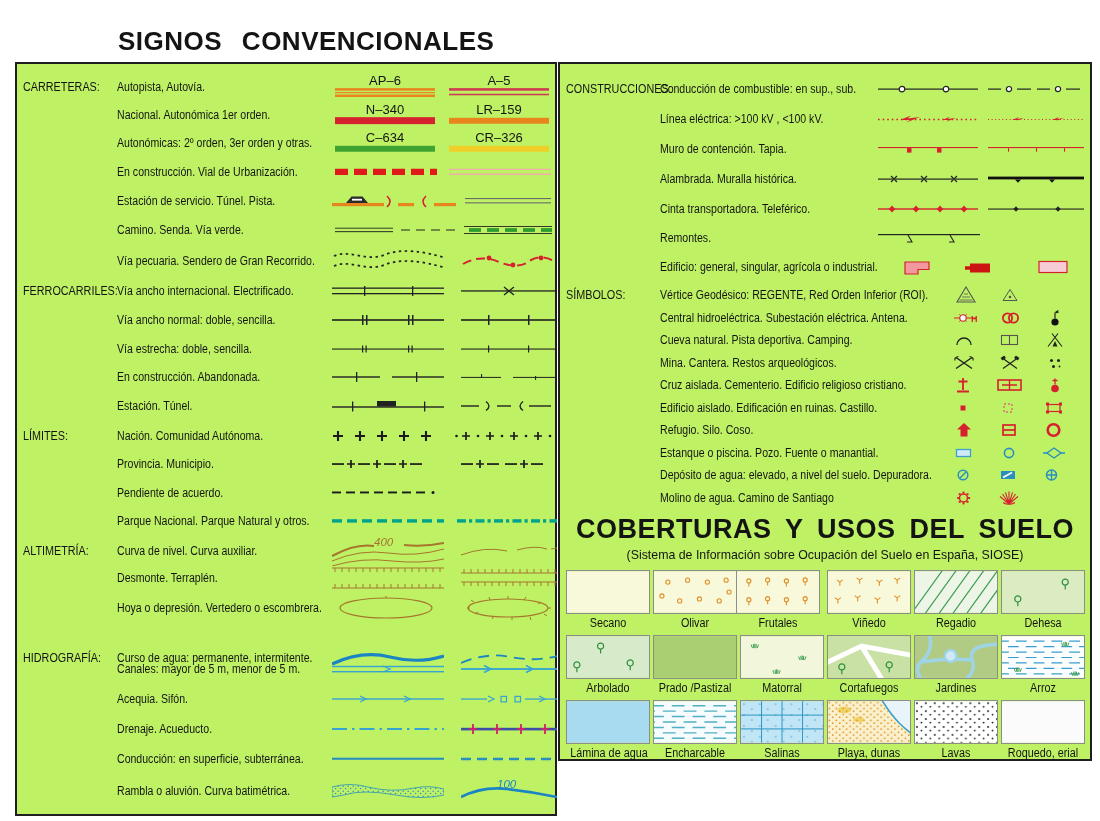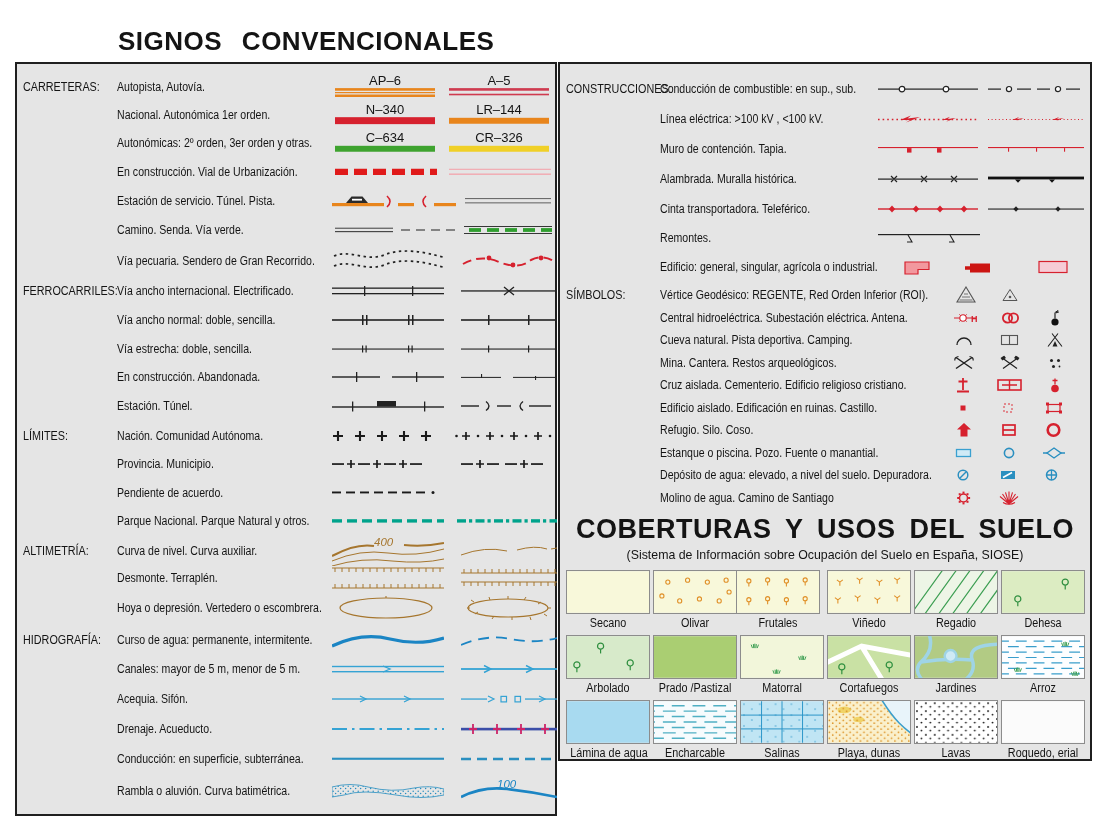--- a/index.html
+++ b/index.html
@@ -1,18 +1,18 @@
 <!DOCTYPE html>
 <html><head>
 <meta charset="utf-8">
 <style>
   html,body{margin:0;padding:0;background:#fff;}
   #stage{position:relative;width:1100px;height:821px;background:#fff;font-family:"Liberation Sans",sans-serif;color:#141414;overflow:hidden;}
   .bigtitle{position:absolute;font-size:26px;font-weight:bold;letter-spacing:.5px;word-spacing:12px;white-space:nowrap;margin-top:16px;}
-  .panel{position:absolute;border:2px solid #1f1f1f;background:#e5e5e5;}
+  .panel{position:absolute;border:2px solid #1f1f1f;background:#bef264;}
   .row{position:absolute;left:0;width:100%;height:28px;}
   .cat{position:absolute;left:6px;top:50%;font-size:12px;white-space:nowrap;transform:translateY(-50%) scaleX(.9);transform-origin:0 50%;}
   .lbl{position:absolute;left:100px;top:50%;font-size:12px;white-space:nowrap;transform:translateY(-50%) scaleX(.88);transform-origin:0 50%;}
   .sym{position:absolute;top:50%;transform:translateY(-50%);line-height:0;}
   .roadsym{position:absolute;top:50%;transform:translateY(-56%);width:100px;display:flex;flex-direction:column;align-items:center;gap:1px;}
   .rlab{font-size:13px;line-height:13px;}
   .maplabel{position:absolute;font-size:11.5px;font-style:italic;line-height:11px;}
   .cob-title{position:absolute;width:100%;text-align:center;font-size:27px;font-weight:bold;letter-spacing:.5px;word-spacing:6px;}
   .cob-sub{position:absolute;width:100%;text-align:center;font-size:13px;transform:scaleX(.95);}
   .cell{position:absolute;width:84px;}
@@ -87,21 +87,21 @@
 
   <div class="row" style="top:37px">
     <span class="lbl">Nacional. Autonómica 1er orden.</span>
     <div class="roadsym" style="left:318px">
           <span class="rlab">N–340</span>
           <svg width="100" height="8">
             <rect y="0.5" width="100" height="7" fill="#d6212e"></rect>
           </svg>
         </div>
     <div class="roadsym" style="left:432px">
-          <span class="rlab">LR–144</span>
+          <span class="rlab">LR–159</span>
           <svg width="100" height="7">
             <rect y="0.5" width="100" height="6" fill="#e8851c"></rect>
           </svg>
         </div>
   </div>
 
   <div class="row" style="top:65px">
     <span class="lbl">Autonómicas: 2º orden, 3er orden y otras.</span>
     <div class="roadsym" style="left:318px">
           <span class="rlab">C–634</span>
@@ -441,21 +441,21 @@
           </svg>
         </div>
     <div class="sym" style="left:444px">
           <svg width="96" height="26">
             <ellipse cx="47" cy="13" rx="40" ry="9" stroke="#a6762e" stroke-width="1.2" fill="none"></ellipse>
             <path d="M47,4v-3M63,5l2,-3M77,9l3,-2M87,13h3M83,19l3,2M69,22l1,3M51,22v3M33,21l-2,3M17,17l-3,2M9,13h-3M13,7l-3,-2M29,5l-1,-3" stroke="#a6762e" stroke-width="1"></path>
           </svg>
         </div>
   </div>
 
-  <div class="row" style="top:561px;height:30px">
+  <div class="row" style="top:579px;height:30px">
     <span class="cat">HIDROGRAFÍA:</span>
     <span class="lbl">Curso de agua: permanente, intermitente.</span>
     <div class="sym" style="left:315px">
           <svg width="112" height="20">
             <path d="M0,16 Q30,2 58,9 Q86,16 112,8" stroke="#1b85c4" stroke-width="3.2" fill="none"></path>
           </svg>
         </div>
     <div class="sym" style="left:444px">
           <svg width="96" height="18">
             <path d="M0,14 Q26,3 50,8 Q74,13 96,7" stroke="#1b85c4" stroke-width="1.8" stroke-dasharray="11 7" fill="none"></path>

